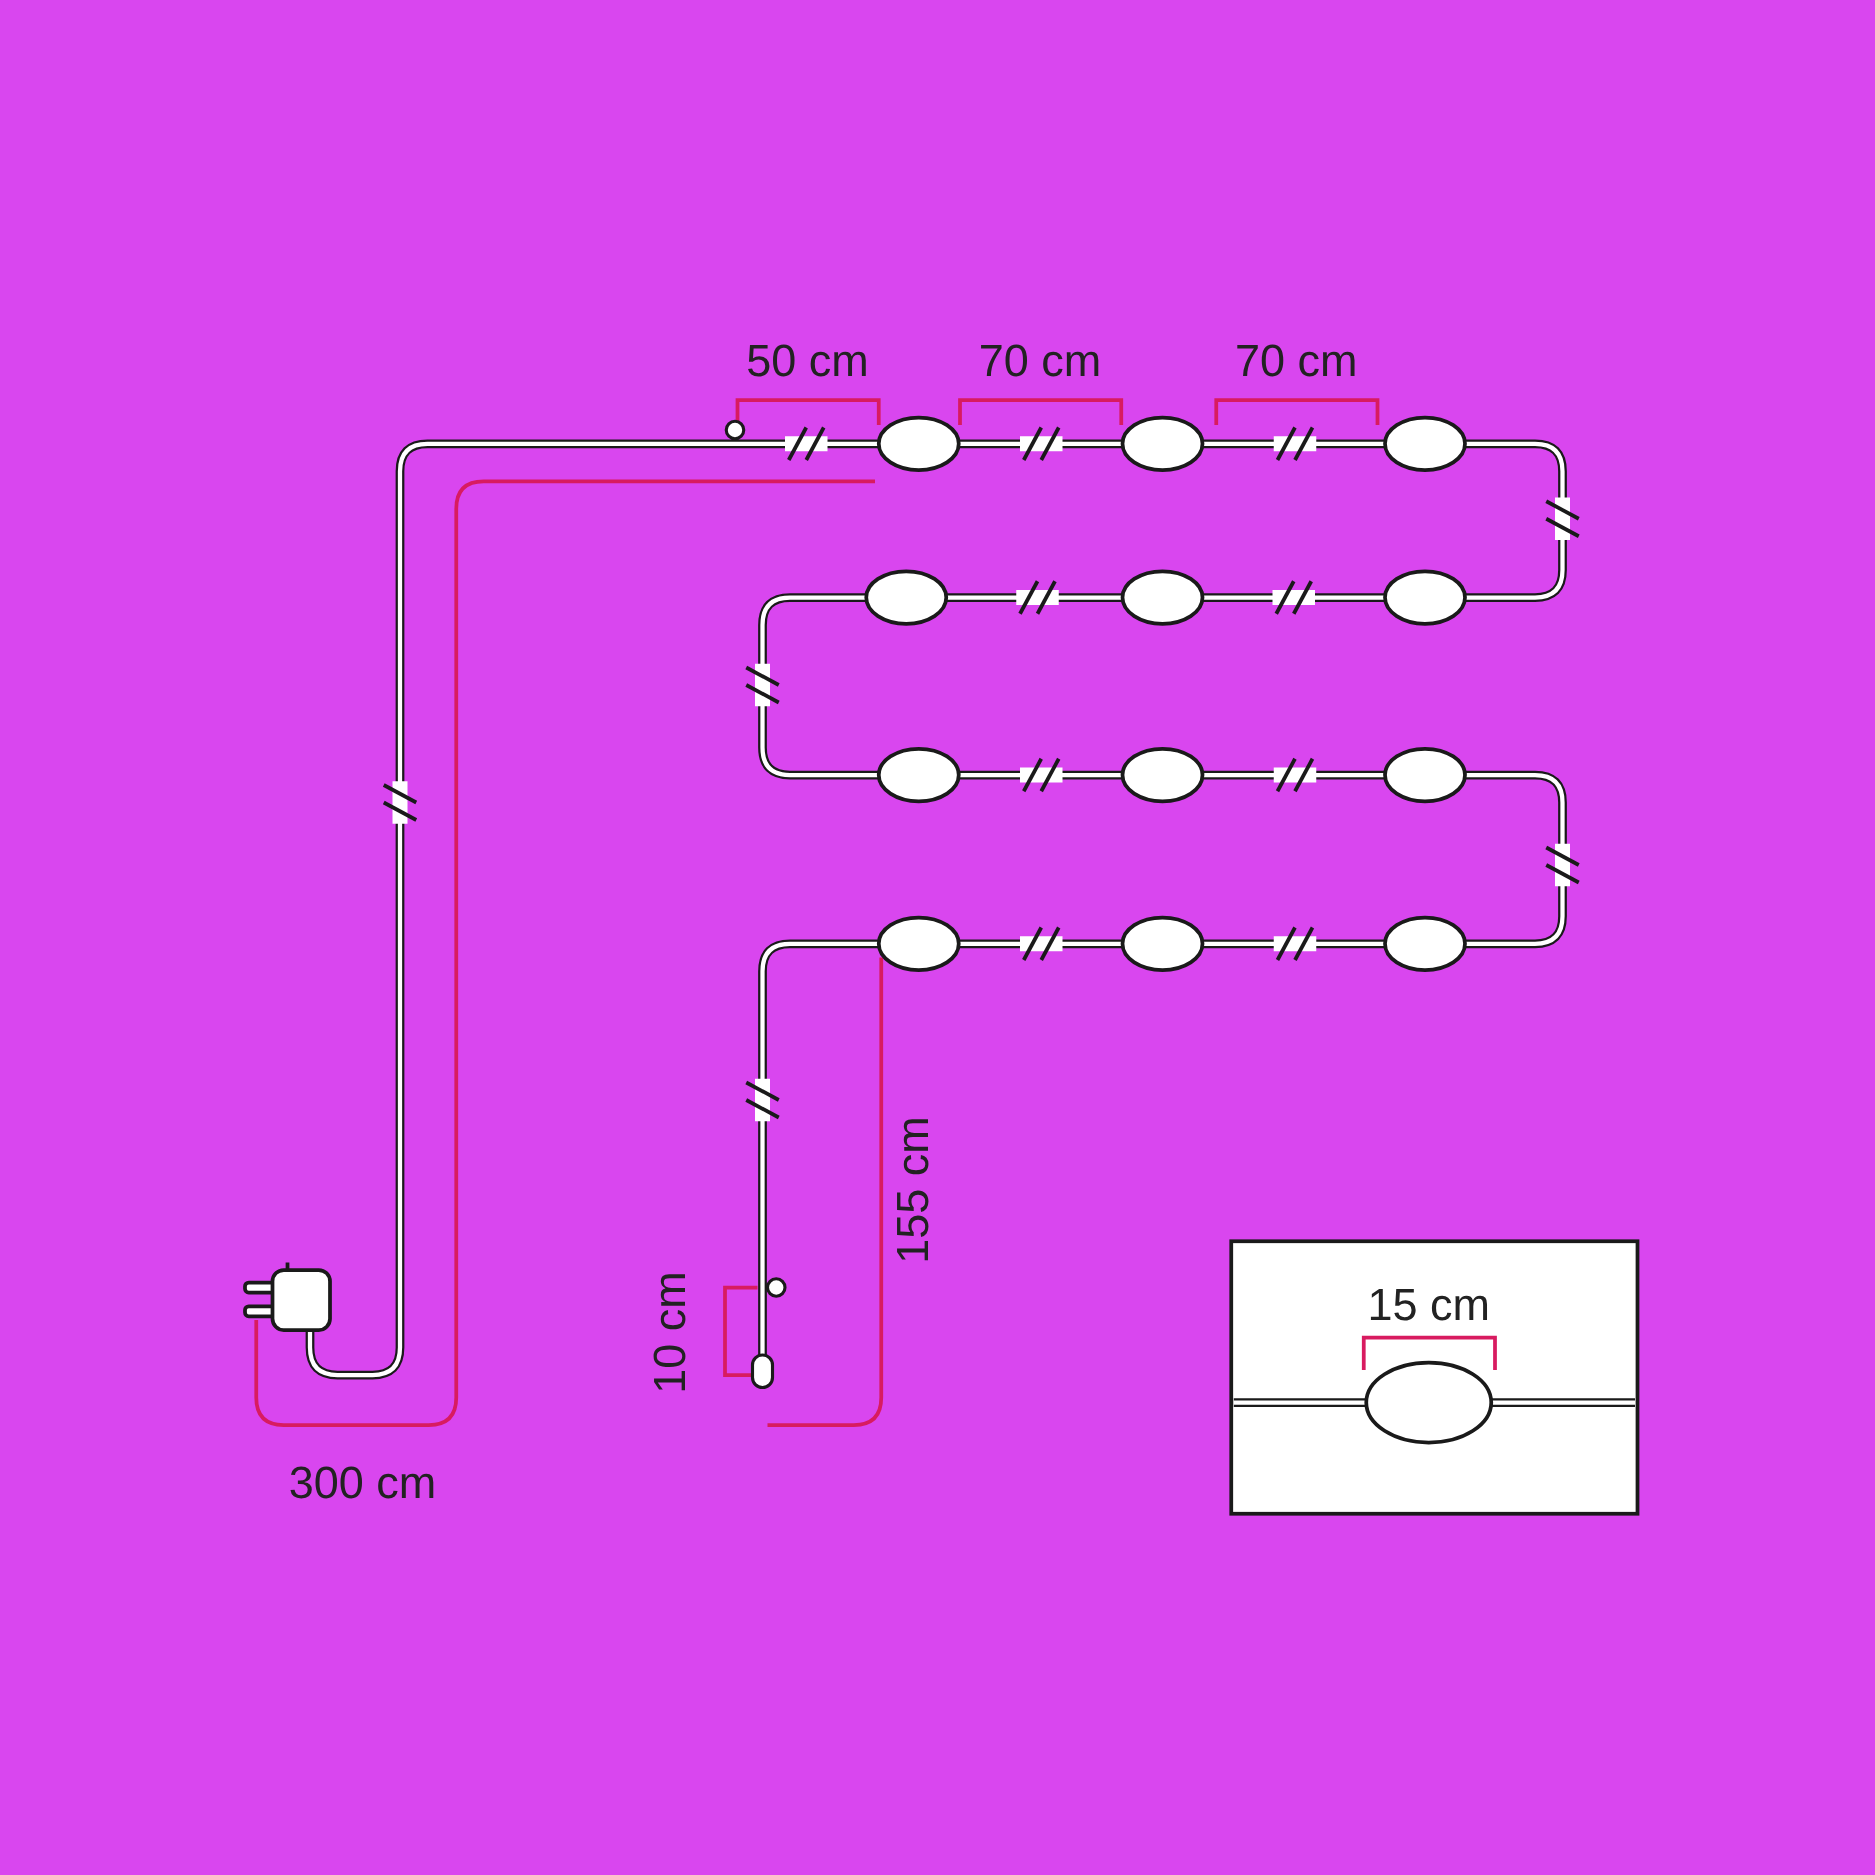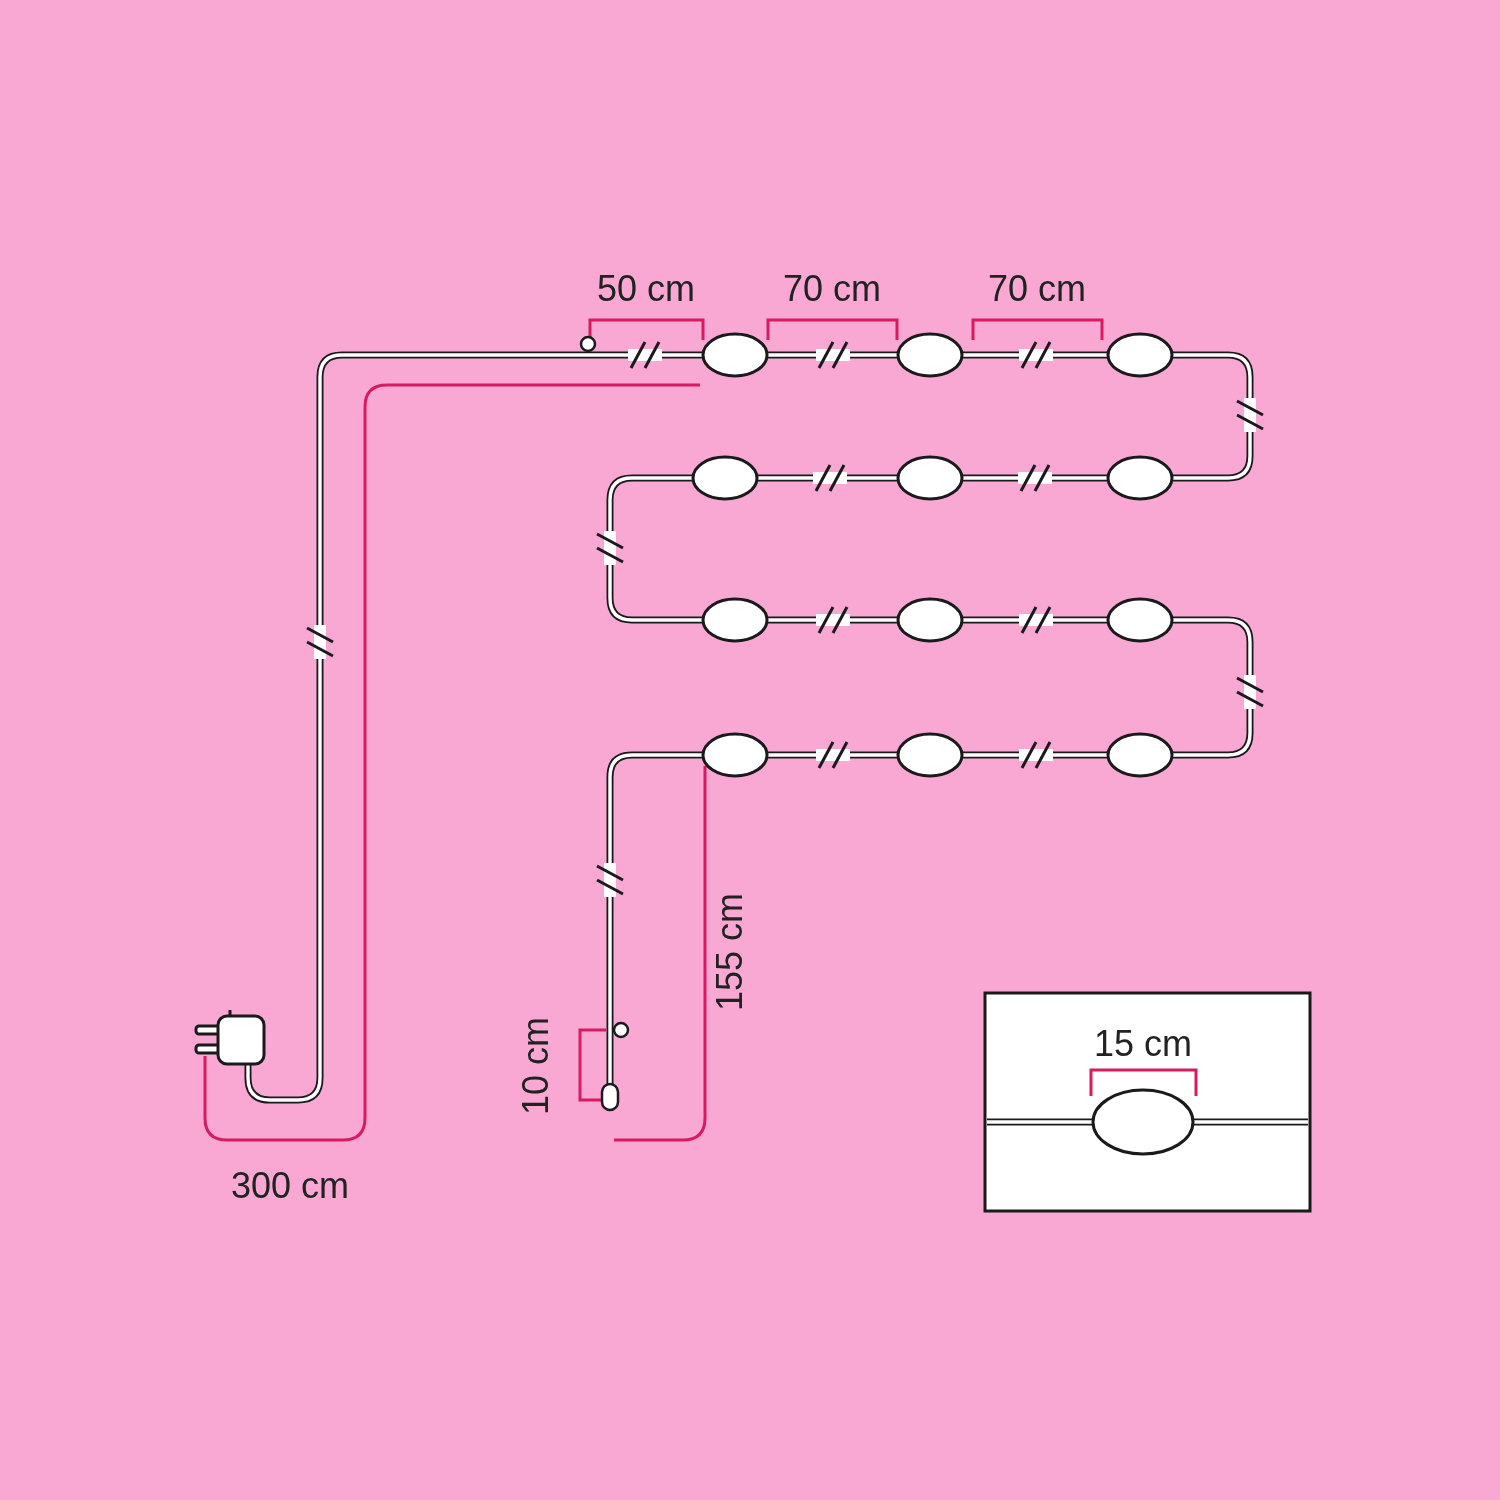--- a/index.html
+++ b/index.html
@@ -1,19 +1,19 @@
 <!DOCTYPE html>
 <html><head>
 <meta charset="utf-8">
 <style>
   html, body { margin: 0; padding: 0; background: #ffffff; }
   .canvas {
     width: 1500px;
     height: 1500px;
-    background: #f9a8d4;
+    background: #d946ef;
     position: relative;
     font-family: "Liberation Sans", sans-serif;
   }
   svg { display: block; }
   .cable-outer { fill: none; stroke-width: 7; }
   .cable-inner { fill: none; stroke: #ffffff; stroke-width: 3.4; }
   .dim-path { fill: none; stroke-width: 3; }
   .lbl {
     font-family: "Liberation Sans", sans-serif;
     font-size: 36px;

